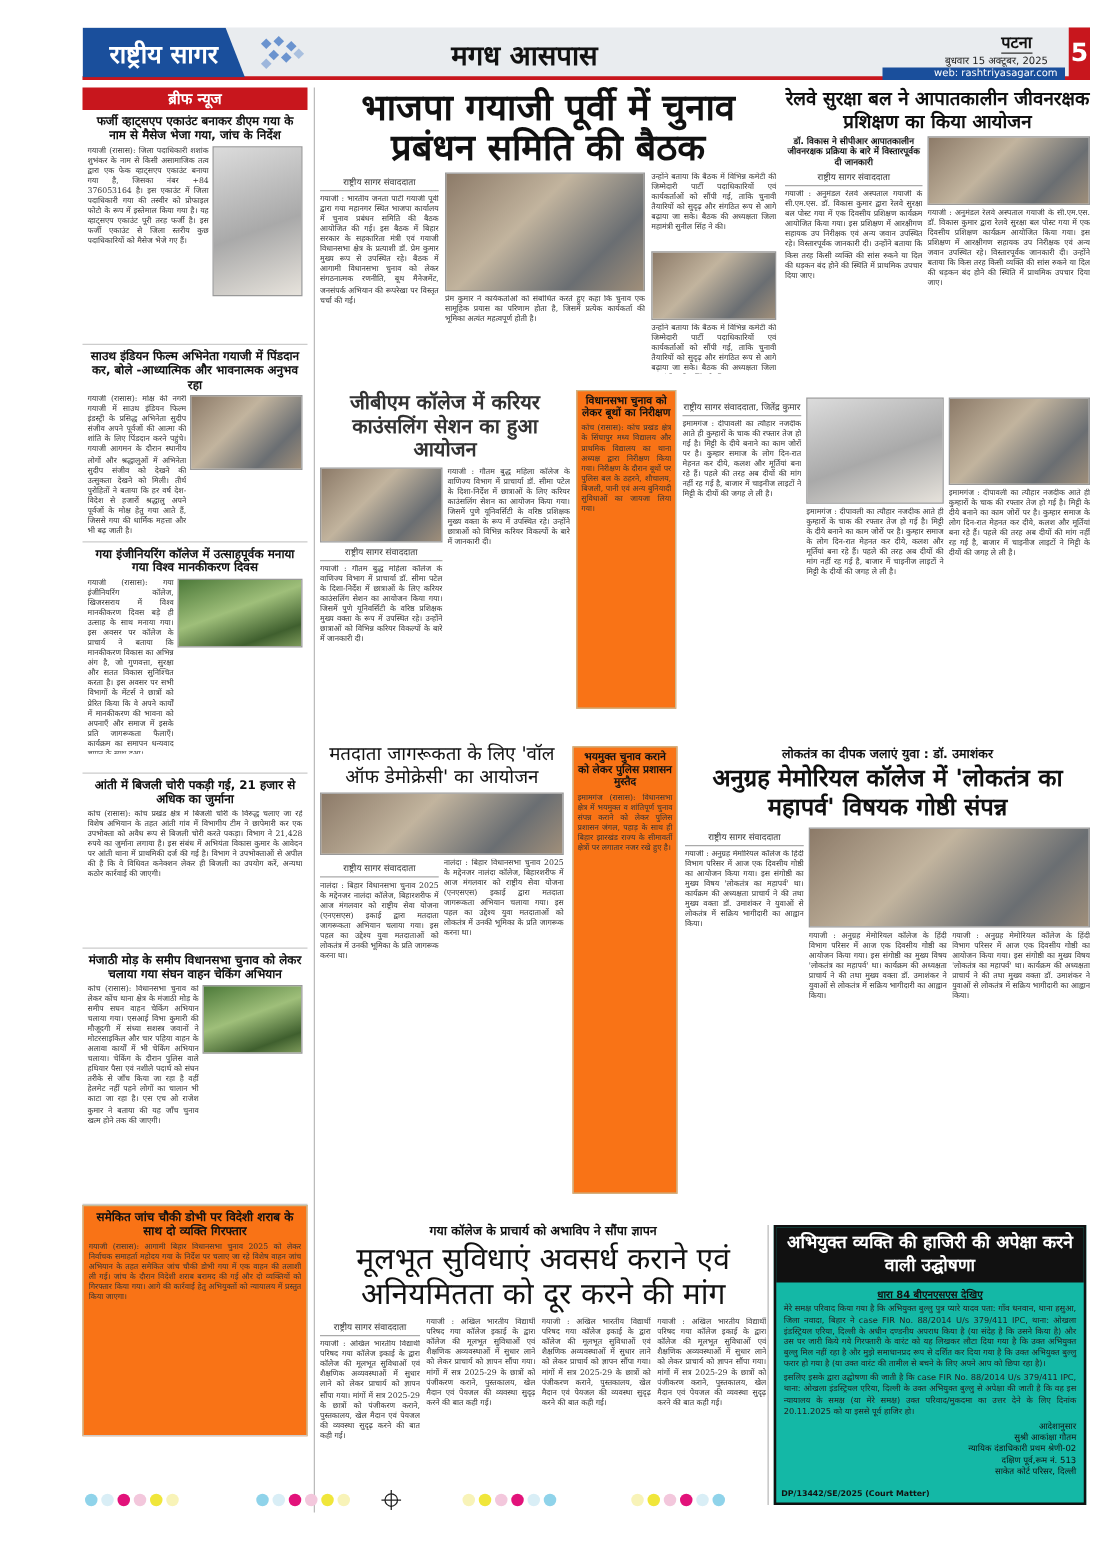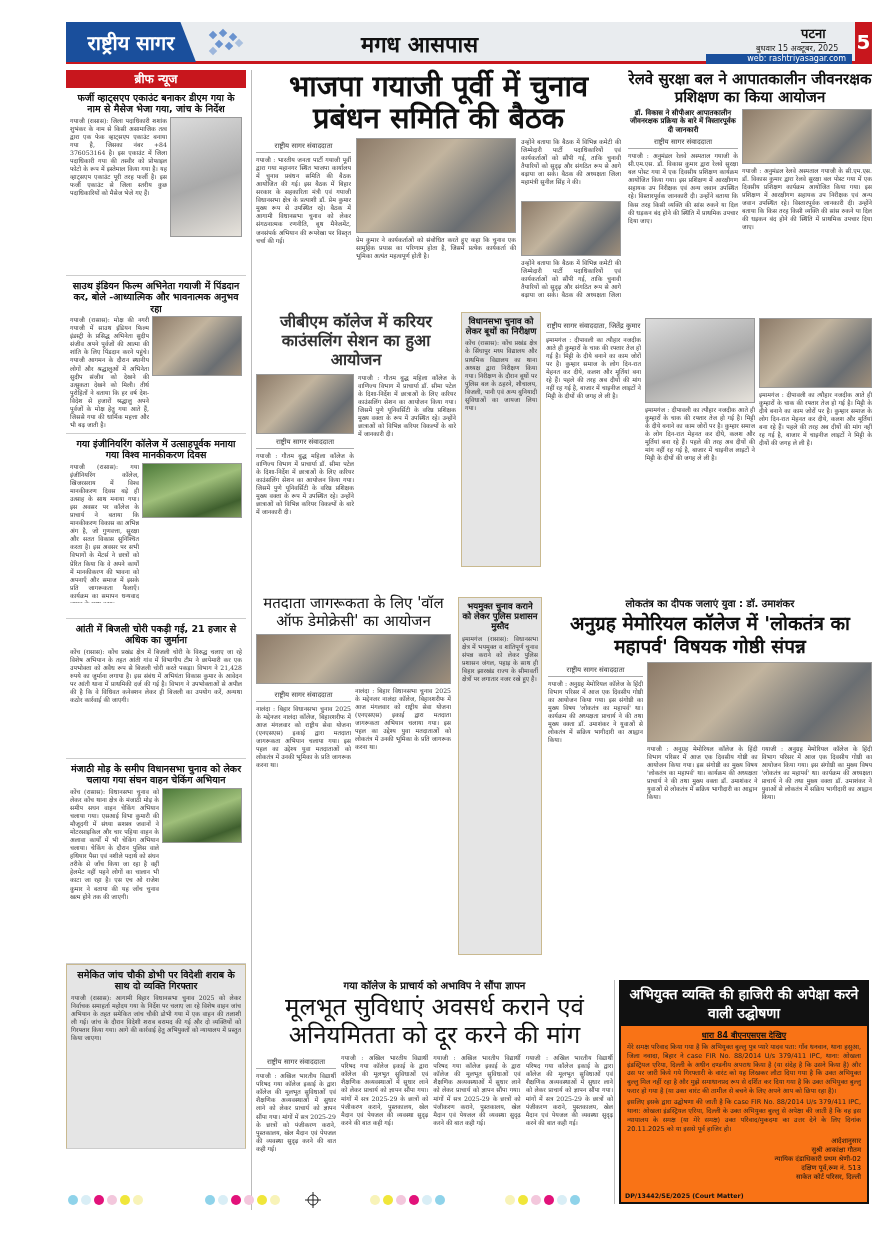--- a/index.html
+++ b/index.html
@@ -20,32 +20,32 @@
   .page-num { position: absolute; left: 789px; top: 0; width: 17px; height: 42px; background: #c8161d; color: #fff; font-weight: bold; font-size: 20px; text-align: center; line-height: 40px; }
 
   
   .col { position: absolute; }
   .hl { font-weight: bold; text-align: center; color: #111; line-height: 1.2; }
   .body-text { font-family: "DejaVu Serif", serif; font-size: 6.2px; line-height: 1.3; color: #333; text-align: justify; }
   .byline { font-size: 7px; text-align: center; color: #333; border-bottom: 1px solid #aaa; padding-bottom: 2px; margin: 3px 0; }
   .photo { background: linear-gradient(135deg, #8c7a68, #c2b49e 40%, #6a6e72 75%, #a08f7a); border: 1px solid #999; }
   .photo.green { background: linear-gradient(160deg, #4d7a3a, #9fbf7a 45%, #3f5f2e 80%, #7d9a5a); }
   .photo.grey { background: linear-gradient(160deg, #dcdcdc, #a9a9a9 55%, #e7e3dc); }
-  .box-cream { background: #e5e5e5; border: 1px solid #c9b98f; }
+  .box-cream { background: #f97316; border: 1px solid #c9b98f; }
   .divider-v { position: absolute; width: 1px; background: #bbb; }
 
   
   .brief-bar { background: #c8161d; color: #fff; font-weight: bold; font-size: 12px; text-align: center; height: 18px; line-height: 18px; }
   .left-item { border-bottom: 1px solid #ccc; padding: 2px 4px 4px; }
   .left-item .hl { font-size: 9.5px; margin: 2px 0; }
 
   .subhead-band { background: #f6c98a; font-size: 10px; font-weight: bold; text-align: center; padding: 2px 0; }
   .red-strip { background: #d3141c; color: #fff; font-weight: bold; font-size: 10px; padding: 2px 4px; text-align: center; }
 
-  .notice { position: absolute; left: 553px; top: 958px; width: 250px; height: 224px; border: 2px solid #111; background: #f97316; }
+  .notice { position: absolute; left: 553px; top: 958px; width: 250px; height: 224px; border: 2px solid #111; background: #14b8a6; }
   .notice-head { background: #111; color: #fff; font-weight: bold; font-size: 14px; text-align: center; line-height: 1.35; padding: 3px 2px; }
   .notice-sub { text-align: center; font-size: 8px; font-weight: bold; text-decoration: underline; margin: 3px 0; }
   .notice-body { font-size: 6.6px; line-height: 1.35; padding: 0 6px; text-align: justify; color: #222; }
   .notice-sign { font-size: 6.8px; text-align: right; padding-right: 6px; line-height: 1.35; margin-top: 3px; }
   .notice-ref { position: absolute; left: 4px; bottom: 3px; font-size: 6.3px; font-weight: bold; }
 
   .reg-row { position: absolute; top: 1195px; display: flex; gap: 3px; }
   .reg-row span { width: 10px; height: 10px; border-radius: 50%; display: inline-block; }
   .crosshair { position: absolute; left: 425px; top: 1192px; width: 16px; height: 16px; }
 </style>

